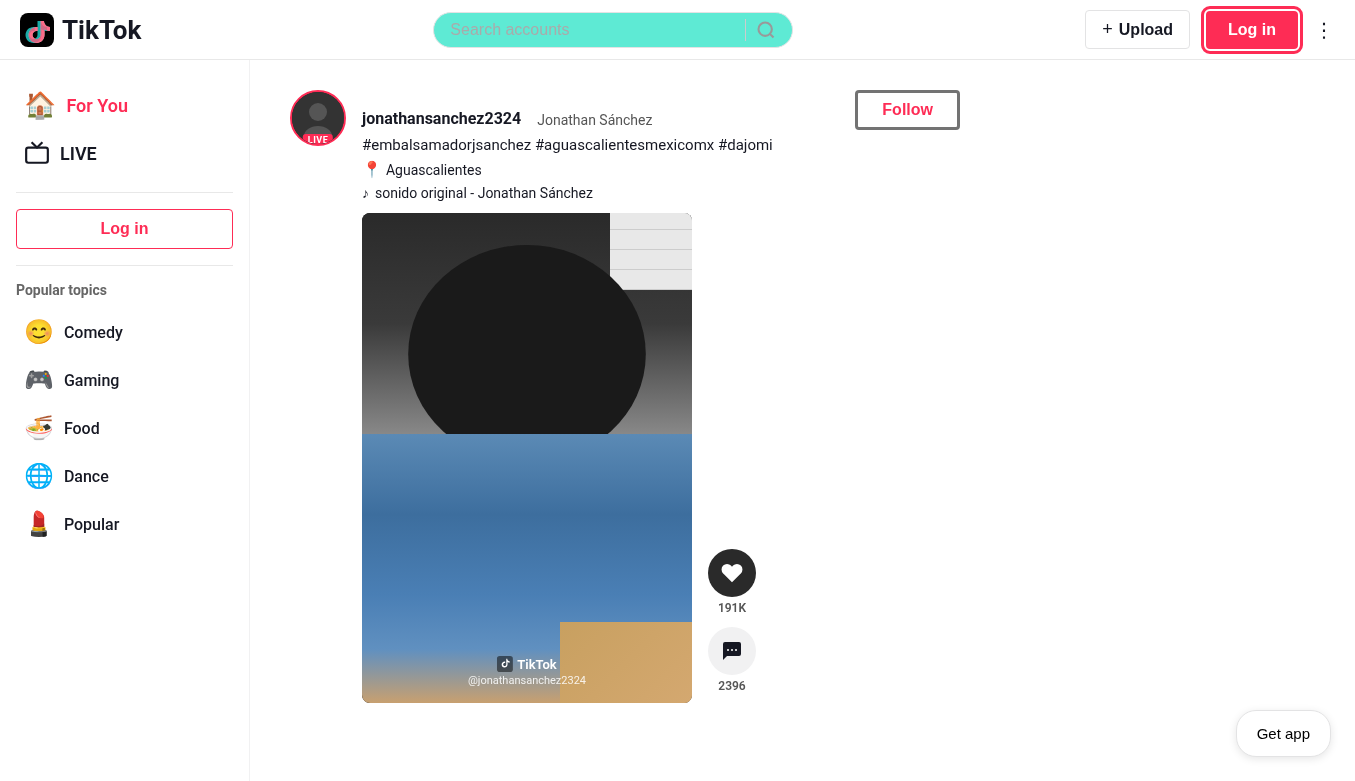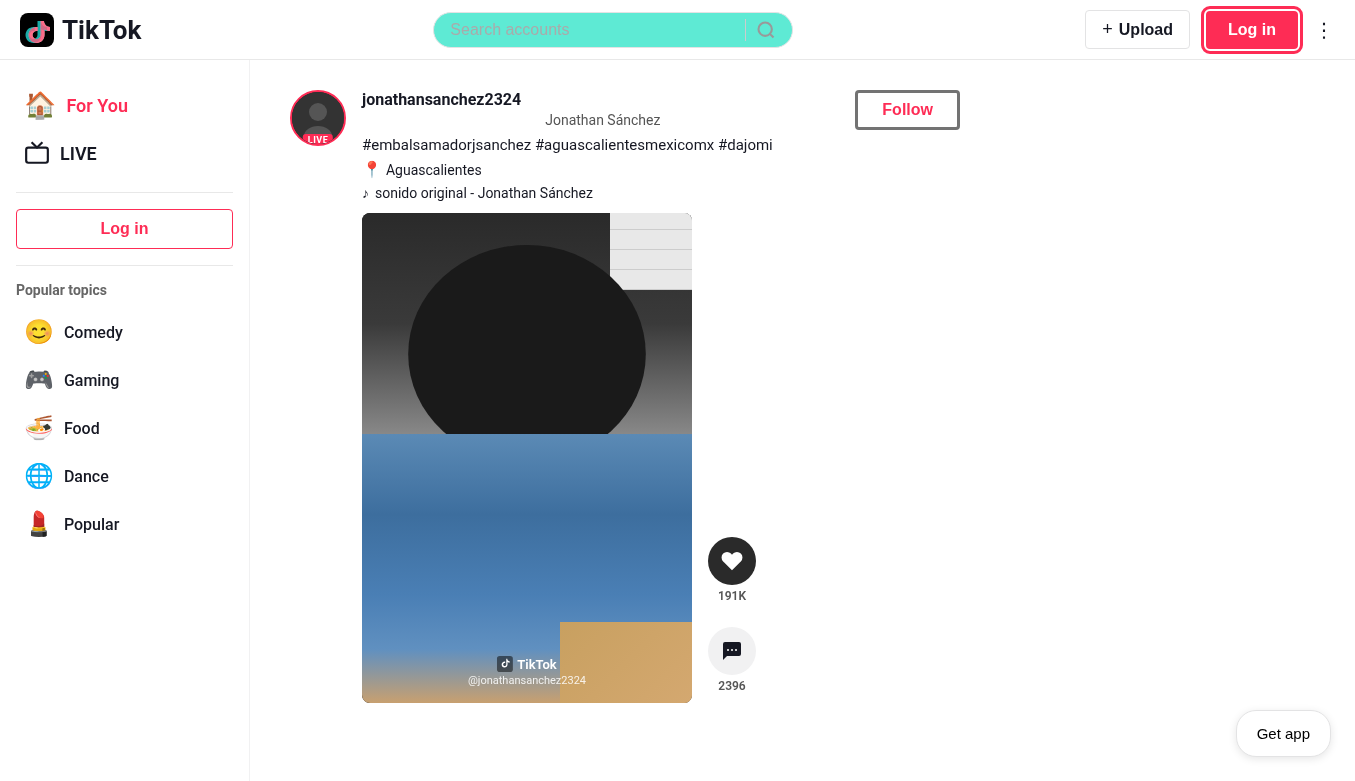--- a/index.html
+++ b/index.html
@@ -243,22 +243,22 @@
       flex: 1;
     }
     .post-header {
       display: flex;
       align-items: flex-start;
       justify-content: space-between;
       margin-bottom: 6px;
     }
     .post-author-row {
       display: flex;
-      align-items: flex-start;
-      gap: 24px;
+      align-items: flex-end;
+      gap: 16px;
       flex-wrap: wrap;
     }
     .post-username {
       font-size: 16px;
       font-weight: 700;
       color: #161823;
     }
     .post-display-name {
       font-size: 14px;
       color: #555;
@@ -388,21 +388,21 @@
         #ccc 0px, #ccc 1px,
         #e8e8e8 1px, #e8e8e8 20px
       );
     }
 
     
     .video-actions {
       display: flex;
       flex-direction: column;
       align-items: center;
-      gap: 24px;
+      gap: 12px;
       padding-bottom: 10px;
     }
     .action-btn {
       display: flex;
       flex-direction: column;
       align-items: center;
       gap: 4px;
       cursor: pointer;
     }
     .action-circle {

